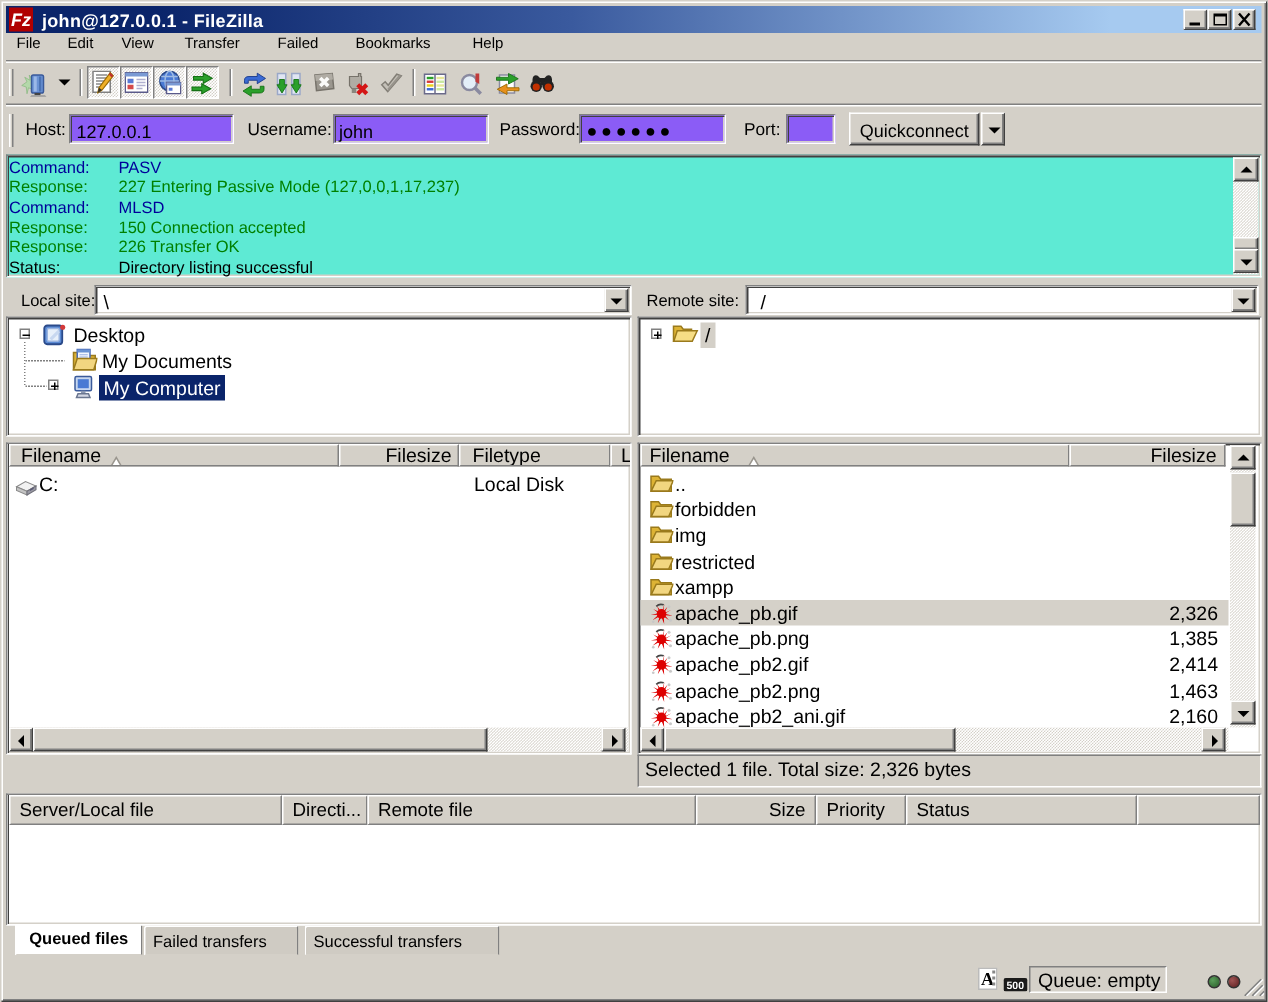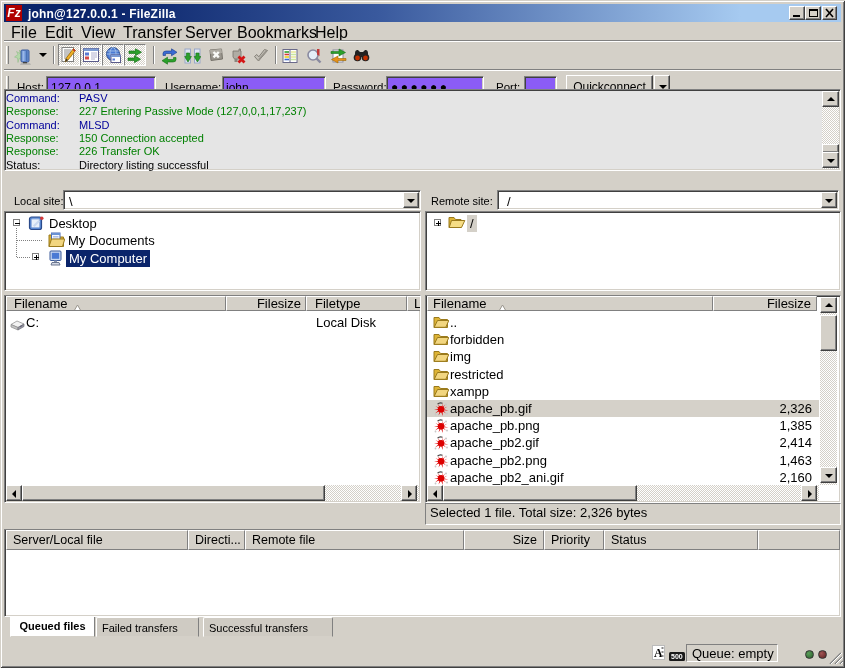--- a/index.html
+++ b/index.html
@@ -23,21 +23,21 @@
 #titlebar { left:4px; top:4px; width:837px; height:18px;
   background:linear-gradient(90deg,#0a246a 0%, #0a246a 12%, #3a5a9e 45%, #a6caf0 88%);
   color:#fff; font-weight:bold; }
 #fzicon { left:2px; top:1px; width:16px; height:16px; background:#b00000; color:#fff;
   font-style:italic; font-weight:bold; font-size:12px; text-align:center; line-height:16px;}
 #titletext { left:24px; top:3px; font-size:12px; letter-spacing:0.2px;}
 .winbtn { top:2px; width:16px; height:14px; background:#d4d0c8;
   border:1px solid; border-color:#fff #404040 #404040 #fff;
   box-shadow: inset -1px -1px 0 0 #808080; }
 
-.mi { position:absolute; top:24px; font-size:16px; }
+.mi { position:absolute; top:24px; font-size:10px; }
 #menusep { left:4px; top:40px; width:837px; height:2px; border-top:1px solid #808080; border-bottom:1px solid #fff; }
 
 #toolbar { left:4px; top:42px; width:837px; height:27px; }
 .tsep { position:absolute; top:4px; width:2px; height:18px; border-left:1px solid #808080; border-right:1px solid #fff; }
 .tbtn { position:absolute; top:2px; width:22px; height:22px;
   background-color:#fff;
   background-image:
     linear-gradient(45deg,#d4d0c8 25%,transparent 25%,transparent 75%,#d4d0c8 75%),
     linear-gradient(45deg,#d4d0c8 25%,transparent 25%,transparent 75%,#d4d0c8 75%);
   background-size:2px 2px; background-position:0 0,1px 1px;
@@ -53,21 +53,21 @@
   box-shadow: inset 1px 1px 0 0 #404040, inset -1px -1px 0 0 #d4d0c8;
   padding:4px 0 0 4px; font-size:12px;}
 #qcbtn { position:absolute; left:562px; top:4px; width:87px; height:22px; background:#d4d0c8;
   border:1px solid; border-color:#fff #404040 #404040 #fff;
   box-shadow: inset -1px -1px 0 0 #808080; text-align:center; padding-top:4px; font-size:12px;}
 #qcdrop { position:absolute; left:650px; top:4px; width:16px; height:22px; background:#d4d0c8;
   border:1px solid; border-color:#fff #404040 #404040 #fff;
   box-shadow: inset -1px -1px 0 0 #808080; }
 .grip { position:absolute; width:3px; border-left:1px solid #fff; border-right:1px solid #808080; }
 
-#log { left:4px; top:89px; width:837px; height:82px; background:#e5e5e5; font-size:11px; }
+#log { left:4px; top:103px; width:837px; height:82px; background:#5eead4; font-size:11px; }
 #log .line { position:absolute; left:1px; white-space:pre; }
 #log .v { position:absolute; left:73px; }
 
 .track { position:absolute; background-color:#fff;
   background-image:
     linear-gradient(45deg,#d4d0c8 25%,transparent 25%,transparent 75%,#d4d0c8 75%),
     linear-gradient(45deg,#d4d0c8 25%,transparent 25%,transparent 75%,#d4d0c8 75%);
   background-size:2px 2px; background-position:0 0,1px 1px; }
 .sbtn { position:absolute; background:#d4d0c8; border:1px solid; border-color:#fff #404040 #404040 #fff;
   box-shadow: inset -1px -1px 0 0 #808080; }
@@ -123,21 +123,21 @@
       <svg width="14" height="12" viewBox="0 0 14 12">
           <path d="M3 2 L10 10 M10 2 L3 10" stroke="#000" stroke-width="1.6"></path>
         </svg>
     </div>
   </div>
 
   <span class="mi" style="left:11px;">File</span>
   <span class="mi" style="left:45px;">Edit</span>
   <span class="mi" style="left:81px;">View</span>
   <span class="mi" style="left:123px;">Transfer</span>
-  <span class="mi" style="left:185px;">Server</span>
+  <span class="mi" style="left:185px;">Failed</span>
   <span class="mi" style="left:237px;">Bookmarks</span>
   <span class="mi" style="left:315px;">Help</span>
   <div class="abs" id="menusep"></div>
 
   <div class="abs" id="toolbar">
     <div class="grip" style="left:2px; top:4px; height:18px;"></div>
     <div class="ticon" style="left:10px;" id="i-sitemgr"><svg width="18" height="17" viewBox="0 0 18 17">
           <polygon points="0.5,9 4,6.5 2.5,3.5 6,5.5 5.5,2 8,6 7,9 8.5,12 5,10.5 4,14.5 3.5,10" fill="#b4d8aa" stroke="#8ab880" stroke-width="0.5"></polygon>
           <rect x="7" y="2" width="8" height="12" rx="1.2" fill="#6a92d4" stroke="#3a5a9a"></rect>
           <rect x="8.5" y="3" width="2" height="10" fill="#9ab8e8"></rect>

